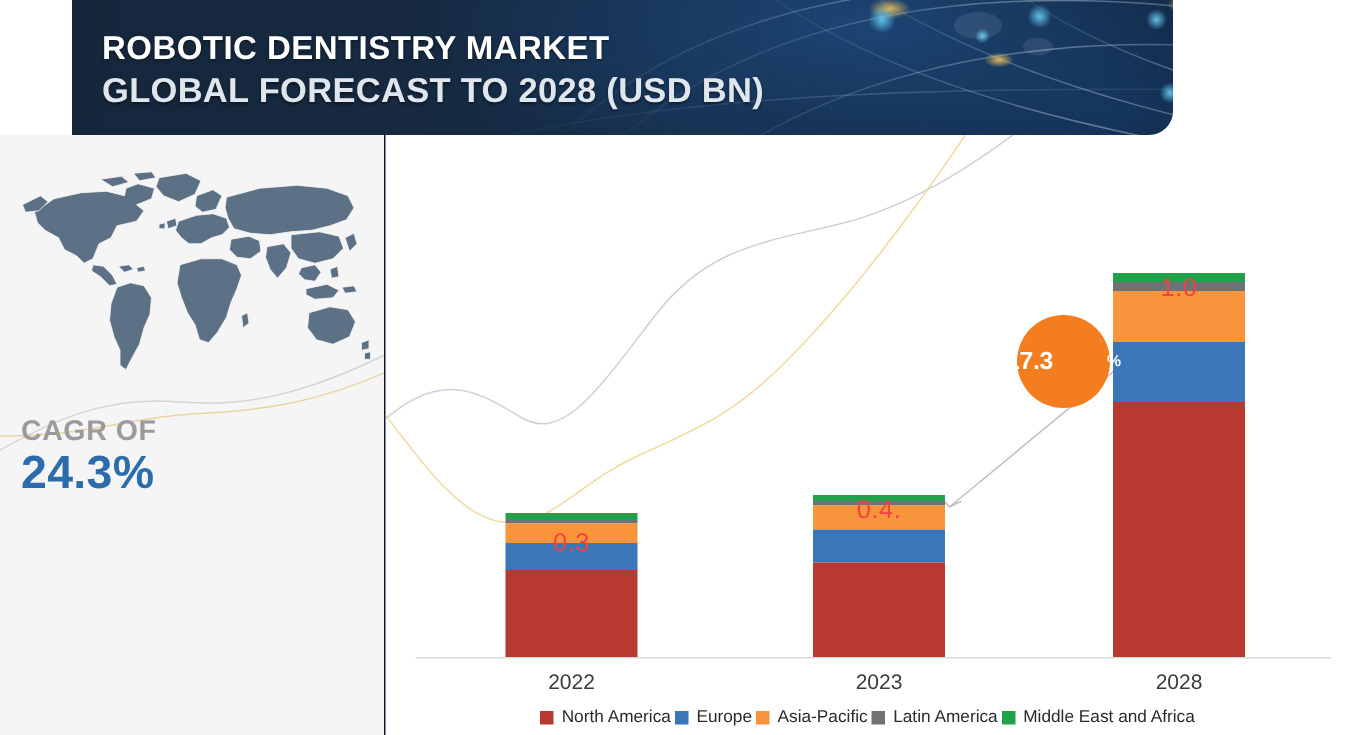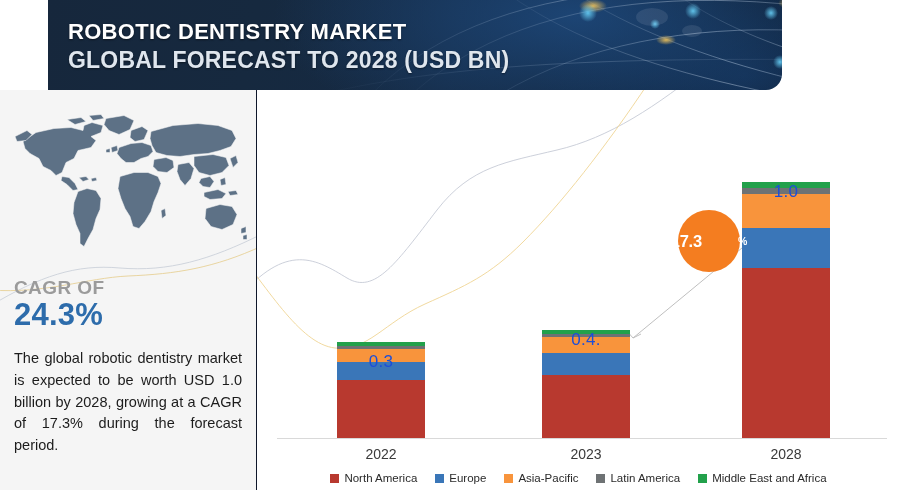--- a/index.html
+++ b/index.html
@@ -73,21 +73,21 @@
   .axis-line{
     position:absolute;left:20px;top:348px;width:610px;height:1px;
     background:#d9d9d9;
   }
 
   .bar{position:absolute;bottom:52px;width:88px;}
   .seg{width:100%;display:block;}
 
   .bar-label{
     position:absolute;text-align:center;width:120px;
-    font-size:17px;color:#1d4ed8;font-weight:normal;letter-spacing:.3px;
+    font-size:17px;color:#ef4444;font-weight:normal;letter-spacing:.3px;
   }
   .x-label{
     position:absolute;text-align:center;width:120px;
     font-size:14px;color:#3a3a3a;
   }
 
   .leader{position:absolute;left:0;top:0;width:643px;height:400px;}
 
   .cagr-bubble{
     position:absolute;width:62px;height:62px;border-radius:50%;
@@ -97,21 +97,21 @@
   }
   .cagr-bubble .b-num{
     color:#ffffff;font-size:16.5px;font-weight:bold;letter-spacing:-.2px;
   }
   .cagr-bubble .b-pct{
     color:#ffffff;font-size:10.5px;font-weight:bold;margin-left:0px;
   }
 
   .legend{
     position:absolute;left:0;bottom:6px;width:643px;
-    display:flex;justify-content:center;align-items:center;gap:18px;
+    display:flex;justify-content:center;align-items:center;gap:3px;
   }
   .legend-item{display:flex;align-items:center;gap:5px;}
   .legend-swatch{width:9px;height:9px;display:inline-block;}
   .legend-text{font-size:11.5px;color:#2a2a2a;white-space:nowrap;}
 </style>
 </head>
 <body>
 
 <div id="root">
 
@@ -235,21 +235,20 @@
     <svg class="panel-waves" viewBox="0 0 256 90" preserveAspectRatio="none">
       <path d="M-10,86 C40,56 76,44 120,48 C168,52 210,40 262,14" fill="none" stroke="#c9cfd8" stroke-width="1" opacity=".85"></path>
       <path d="M-10,70 C46,74 86,58 128,56 C176,54 214,48 262,26" fill="none" stroke="#e6cf92" stroke-width="1" opacity=".85"></path>
     </svg>
 
     <div class="cagr-block">
       <div class="cagr-of">CAGR OF</div>
       <div class="cagr-val">24.3%</div>
     </div>
 
-    <div class="panel-desc">The global robotic dentistry market is expected to be worth USD 1.0 billion by 2028, growing at a CAGR of 17.3% during the forecast period.</div>
   </div>
 
   <div class="chart-area">
 
     <svg class="chart-bg-waves" viewBox="0 0 643 400" preserveAspectRatio="none">
       <path d="M-20,210 C30,150 60,170 90,188 C118,205 140,172 180,120 C214,76 250,72 300,60
                C352,48 400,16 452,-26" fill="none" stroke="#c6cbd6" stroke-width="1" opacity=".9"></path>
       <path d="M-30,148 C10,196 42,254 78,258 C110,262 128,232 168,214 C208,196 232,186 266,152
                C304,114 348,58 392,-8" fill="none" stroke="#f0d79a" stroke-width="1" opacity=".95"></path>
     </svg>

